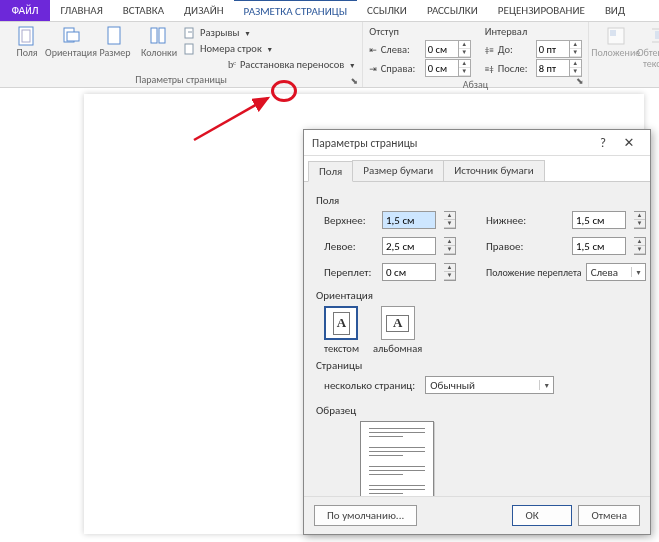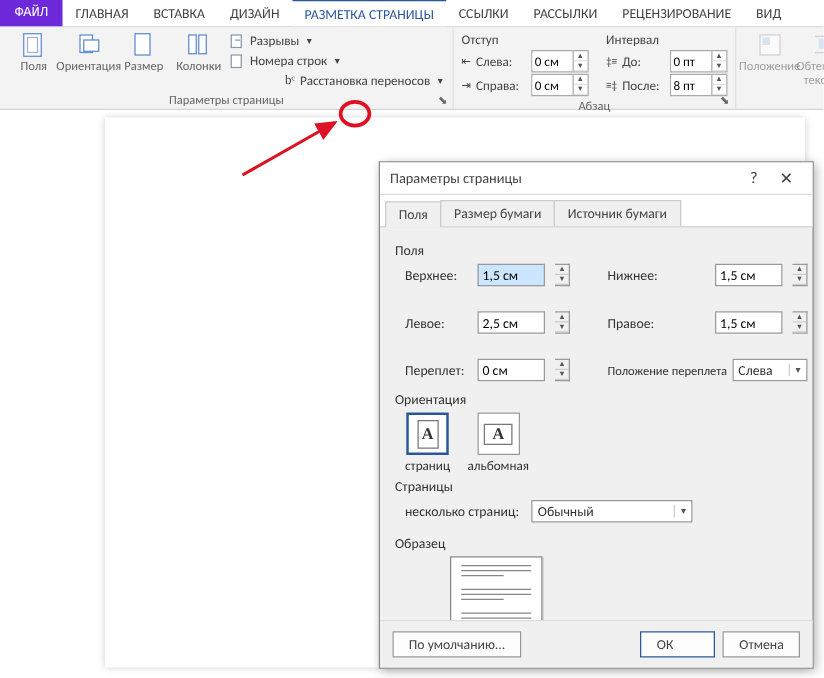--- a/index.html
+++ b/index.html
@@ -44,21 +44,21 @@
 
 .dialog { position: absolute; left: 303px; top: 129px; width: 348px; height: 406px; background: #f0f0f0; border: 1px solid #888; box-shadow: 2px 2px 8px rgba(0,0,0,.3); z-index: 10; display: flex; flex-direction: column; }
 .dlg-title { height: 26px; background: #fff; display: flex; align-items: center; padding: 0 8px; border-bottom: 1px solid #ddd; }
 .dlg-title .t { flex: 1; font-size: 11.5px; }
 .dlg-title .q, .dlg-title .x { width: 26px; text-align: center; font-size: 13px; color: #444; }
 .dlg-tabs { display: flex; background: #fff; border-bottom: 1px solid #ccc; padding: 4px 4px 0 4px; gap: 0; }
 .dlg-tab { padding: 3px 10px; border: 1px solid #ccc; border-bottom: none; background: #f0f0f0; font-size: 11px; margin-right: -1px; }
 .dlg-tab.active { background: #f0f0f0; position: relative; top: 1px; border-bottom: 1px solid #f0f0f0; }
 .dlg-body { flex: 1; padding: 8px 12px; font-size: 11px; color: #333; overflow: hidden; }
 .fieldset-label { font-size: 11px; margin: 4px 0 4px 0; }
-.fields-grid { display: grid; grid-template-columns: 58px 62px 12px 30px 86px 62px 12px; row-gap: 20px; align-items: center; margin-left: 8px; }
+.fields-grid { display: grid; grid-template-columns: 58px 62px 12px 30px 86px 62px 12px; row-gap: 8px; align-items: center; margin-left: 8px; }
 .fields-grid .sp { }
 .dinput { border: 1px solid #999; background: #fff; height: 18px; padding: 0 3px; font-size: 11px; width: 54px; }
 .dinput.sel { background: #cde6ff; }
 .stepper { width: 12px; height: 18px; border: 1px solid #999; border-left: none; display: flex; flex-direction: column; }
 .stepper div { flex: 1; font-size: 6px; text-align: center; line-height: 7px; color: #555; border-bottom: 1px solid #ccc; }
 .combo { display: flex; align-items: center; border: 1px solid #999; background: #fff; height: 18px; }
 .combo span { flex: 1; padding: 0 4px; font-size: 11px; }
 .combo .dd { width: 14px; text-align: center; border-left: 1px solid #ccc; font-size: 8px; color: #555; }
 
 .orient-row { display: flex; gap: 14px; margin: 4px 0 2px 8px; }
@@ -305,21 +305,21 @@
           </div>
       </div>
     </div>
 
     <div class="fieldset-label" style="margin-top:8px">Ориентация</div>
     <div class="orient-row">
       <div class="orient active">
         <div class="box">
             <div class="pg" style="width:17px;height:23px;">A</div>
           </div>
-        <span>страниц</span>
+        <span>текстом</span>
       </div>
       <div class="orient">
         <div class="box">
             <div class="pg" style="width:23px;height:17px;">A</div>
           </div>
         <span>альбомная</span>
       </div>
     </div>
 
     <div class="fieldset-label">Страницы</div>

